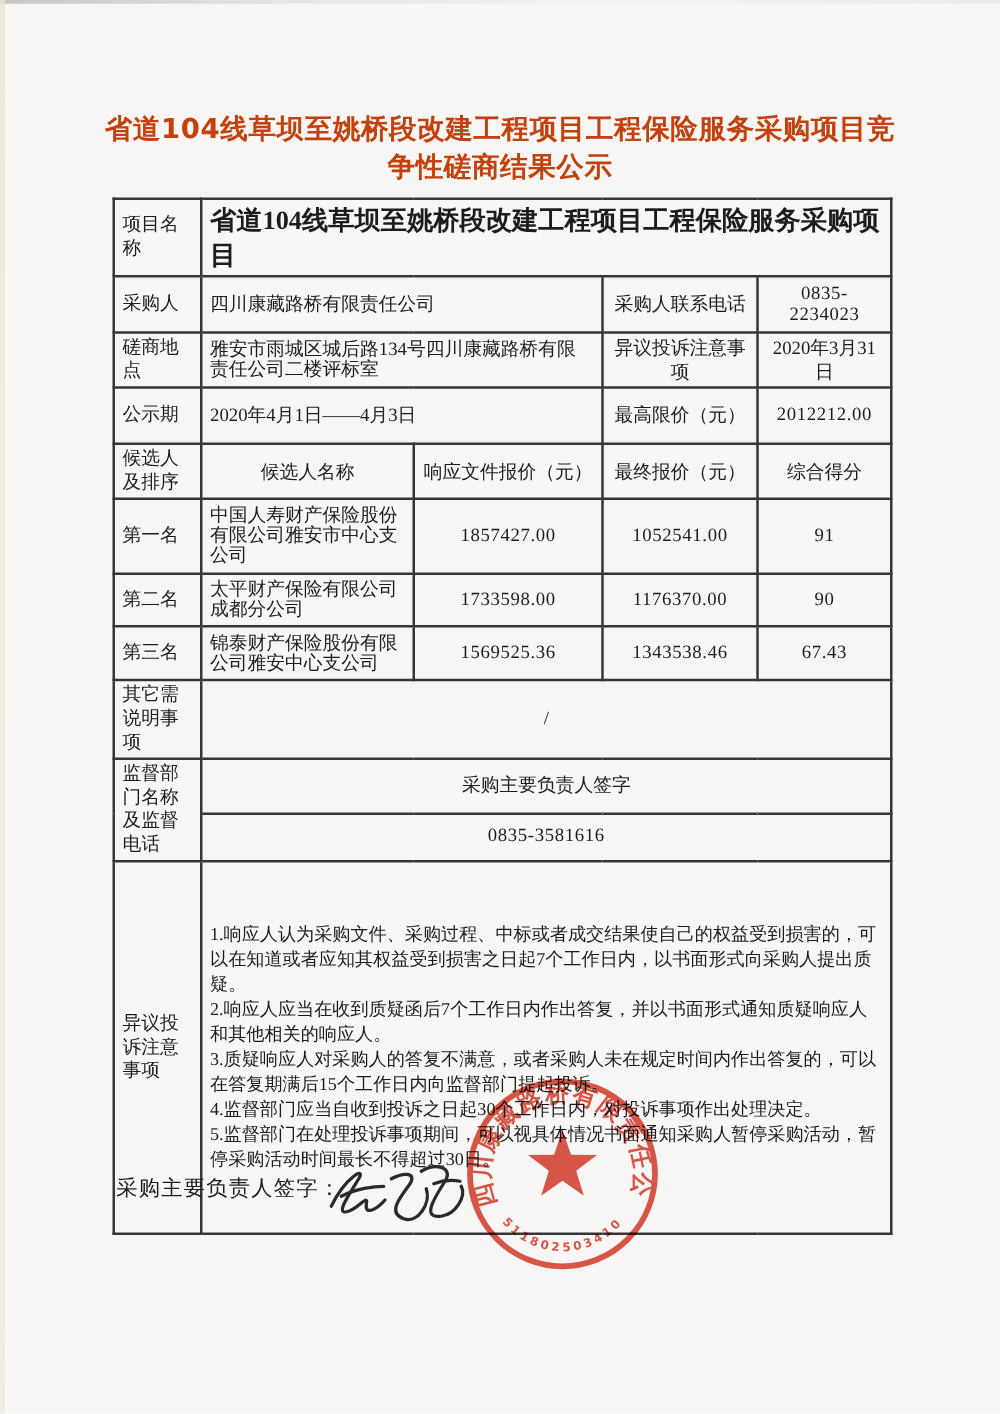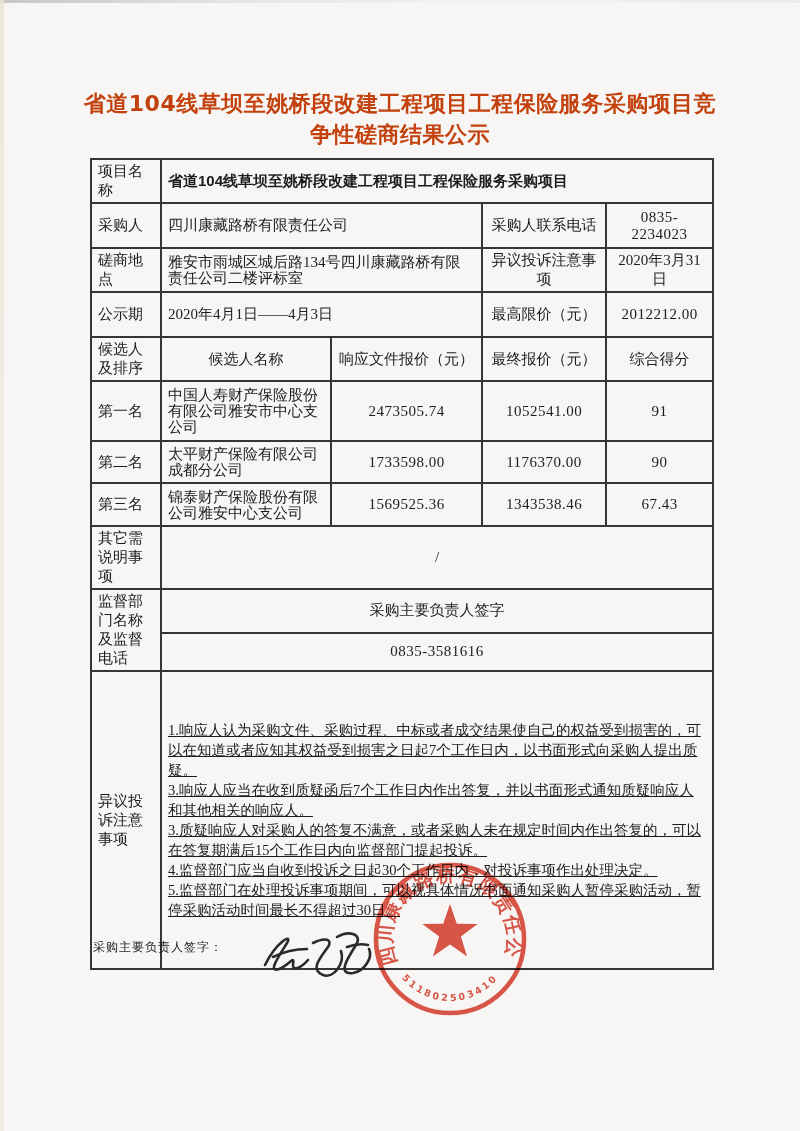--- a/index.html
+++ b/index.html
@@ -26,27 +26,27 @@
   }
   table.main td{
     border:2px solid #383634;
     padding:2px 6px;
     vertical-align:middle;
     overflow:hidden;
   }
   td.lab{padding-left:5px;padding-right:3px;line-height:19px;}
   td.c{text-align:center;border-radius:14px;}
   td.l{text-align:left;}
-  td.bold-val{font-family:Liberation Sans, sans-serif;font-weight:700;font-size:15px;}
+  td.bold-val{font-family:Liberation Serif, serif;font-weight:700;font-size:21px;}
   td.num{font-size:15px;text-align:center;letter-spacing:.5px;margin-left:15px;}
   td.wrap2{line-height:16px;}
   td.complaint-body{line-height:20px;font-size:14.5px;padding:10px 12px;}
-  .citem{margin:0;text-decoration:underline;}
+  .citem{margin:0;}
   .sign-row{position:absolute;left:93px;top:933px;width:620px;height:80px;}
-  .sign-label{position:absolute;left:0;top:6px;font-size:12px;letter-spacing:1px;}
+  .sign-label{position:absolute;left:0;top:6px;font-size:17px;letter-spacing:1px;}
   .signature-svg{position:absolute;left:158px;top:-20px;}
   .seal{position:absolute;left:365px;top:854px;width:170px;height:170px;
     mix-blend-mode:multiply;opacity:.88;z-index:5;}
 </style>
 </head>
 <body>
 
 <div class="scan-top-edge"></div>
 <div class="scan-left-edge"></div>
 
@@ -86,21 +86,21 @@
   <tr style="height:44px">
     <td class="lab">候选人及排序</td>
     <td class="c">候选人名称</td>
     <td class="c">响应文件报价（元）</td>
     <td class="c">最终报价（元）</td>
     <td class="c">综合得分</td>
   </tr>
   <tr style="height:60px">
     <td class="lab">第一名</td>
     <td class="l wrap2">中国人寿财产保险股份有限公司雅安市中心支公司</td>
-    <td class="num">2473505.74</td>
+    <td class="num">1857427.00</td>
     <td class="num">1052541.00</td>
     <td class="num">91</td>
   </tr>
   <tr style="height:42px">
     <td class="lab">第二名</td>
     <td class="l wrap2">太平财产保险有限公司成都分公司</td>
     <td class="num">1733598.00</td>
     <td class="num">1176370.00</td>
     <td class="num">90</td>
   </tr>
@@ -119,21 +119,21 @@
     <td class="lab" rowspan="2">监督部门名称及监督电话</td>
     <td class="c" colspan="4">采购主要负责人签字</td>
   </tr>
   <tr style="height:30px">
     <td class="num" colspan="4">0835-3581616</td>
   </tr>
   <tr style="height:298px">
     <td class="lab">异议投诉注意事项</td>
     <td class="complaint-body" colspan="4">
       <p class="citem">1.响应人认为采购文件、采购过程、中标或者成交结果使自己的权益受到损害的，可以在知道或者应知其权益受到损害之日起7个工作日内，以书面形式向采购人提出质疑。</p>
-      <p class="citem">3.响应人应当在收到质疑函后7个工作日内作出答复，并以书面形式通知质疑响应人和其他相关的响应人。</p>
+      <p class="citem">2.响应人应当在收到质疑函后7个工作日内作出答复，并以书面形式通知质疑响应人和其他相关的响应人。</p>
       <p class="citem">3.质疑响应人对采购人的答复不满意，或者采购人未在规定时间内作出答复的，可以在答复期满后15个工作日内向监督部门提起投诉。</p>
       <p class="citem">4.监督部门应当自收到投诉之日起30个工作日内，对投诉事项作出处理决定。</p>
       <p class="citem">5.监督部门在处理投诉事项期间，可以视具体情况书面通知采购人暂停采购活动，暂停采购活动时间最长不得超过30日。</p>
     </td>
   </tr>
 </tbody>
   </table>
 
 <div class="sign-row">
   <span class="sign-label">采购主要负责人签字：</span>

